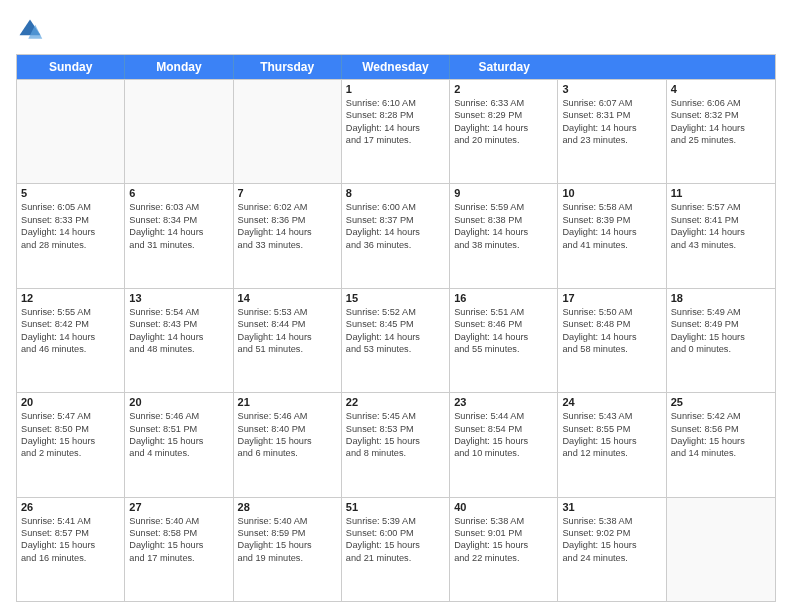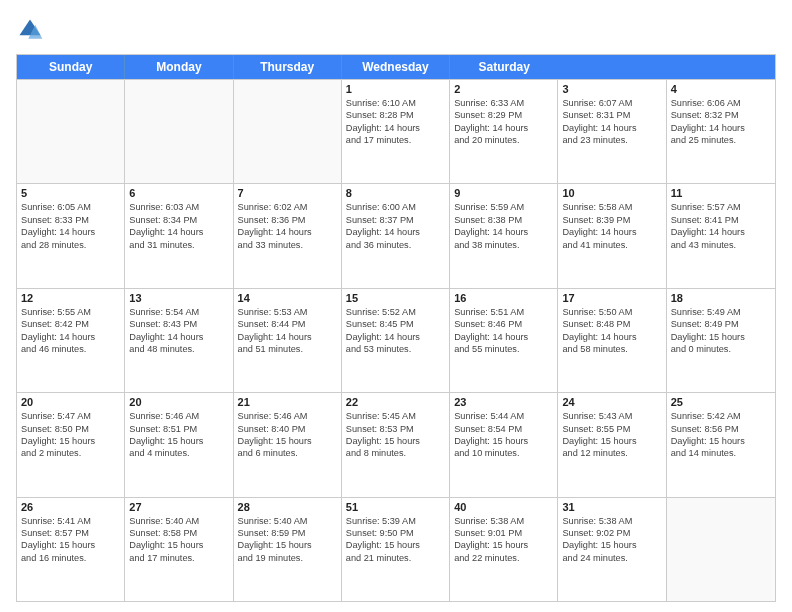--- a/index.html
+++ b/index.html
@@ -346,21 +346,21 @@
           <div class="cal-cell">
             <div class="day-num">28</div>
             <div class="cell-text">Sunrise: 5:40 AM</div>
             <div class="cell-text">Sunset: 8:59 PM</div>
             <div class="cell-text">Daylight: 15 hours</div>
             <div class="cell-text">and 19 minutes.</div>
           </div>
           <div class="cal-cell">
             <div class="day-num">51</div>
             <div class="cell-text">Sunrise: 5:39 AM</div>
-            <div class="cell-text">Sunset: 9:50 PM</div>
+            <div class="cell-text">Sunset: 6:00 PM</div>
             <div class="cell-text">Daylight: 15 hours</div>
             <div class="cell-text">and 21 minutes.</div>
           </div>
           <div class="cal-cell">
             <div class="day-num">40</div>
             <div class="cell-text">Sunrise: 5:38 AM</div>
             <div class="cell-text">Sunset: 9:01 PM</div>
             <div class="cell-text">Daylight: 15 hours</div>
             <div class="cell-text">and 22 minutes.</div>
           </div>

